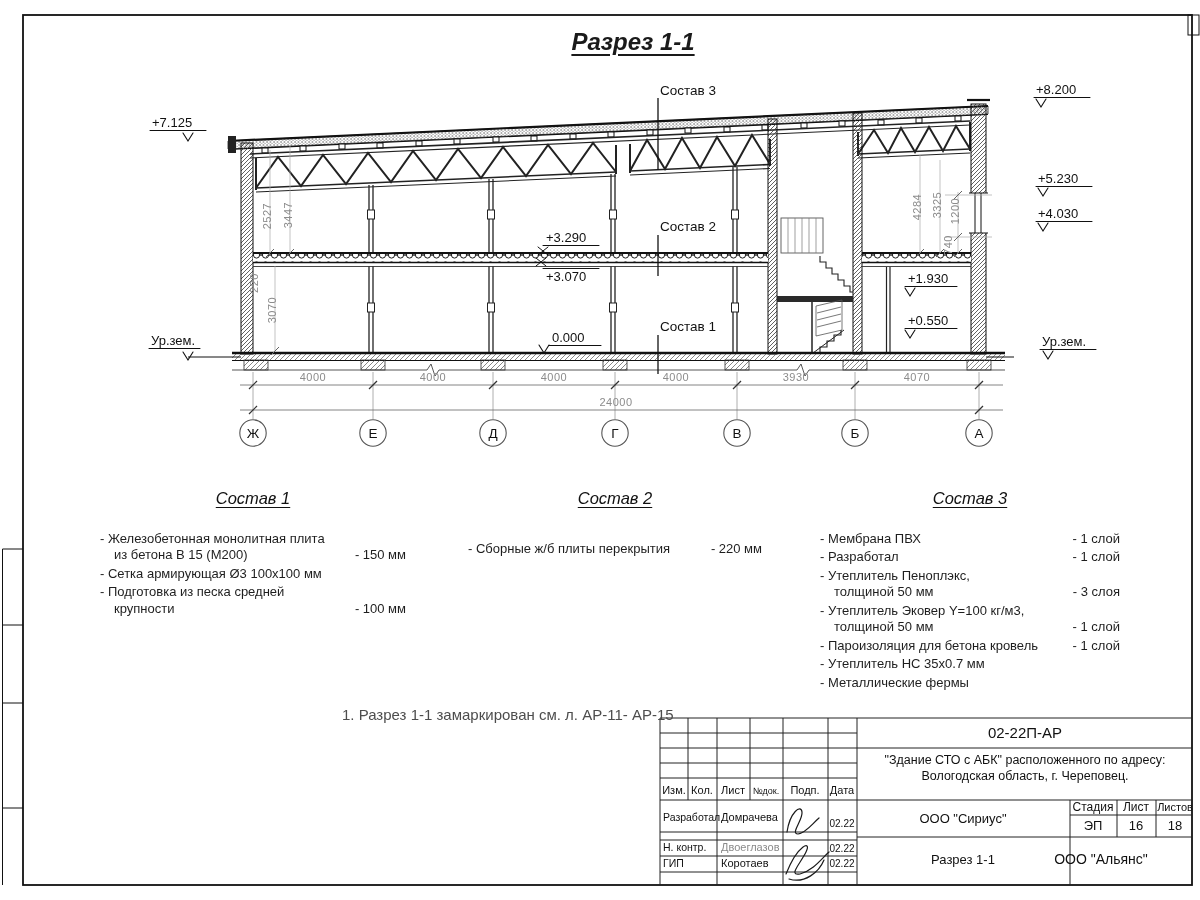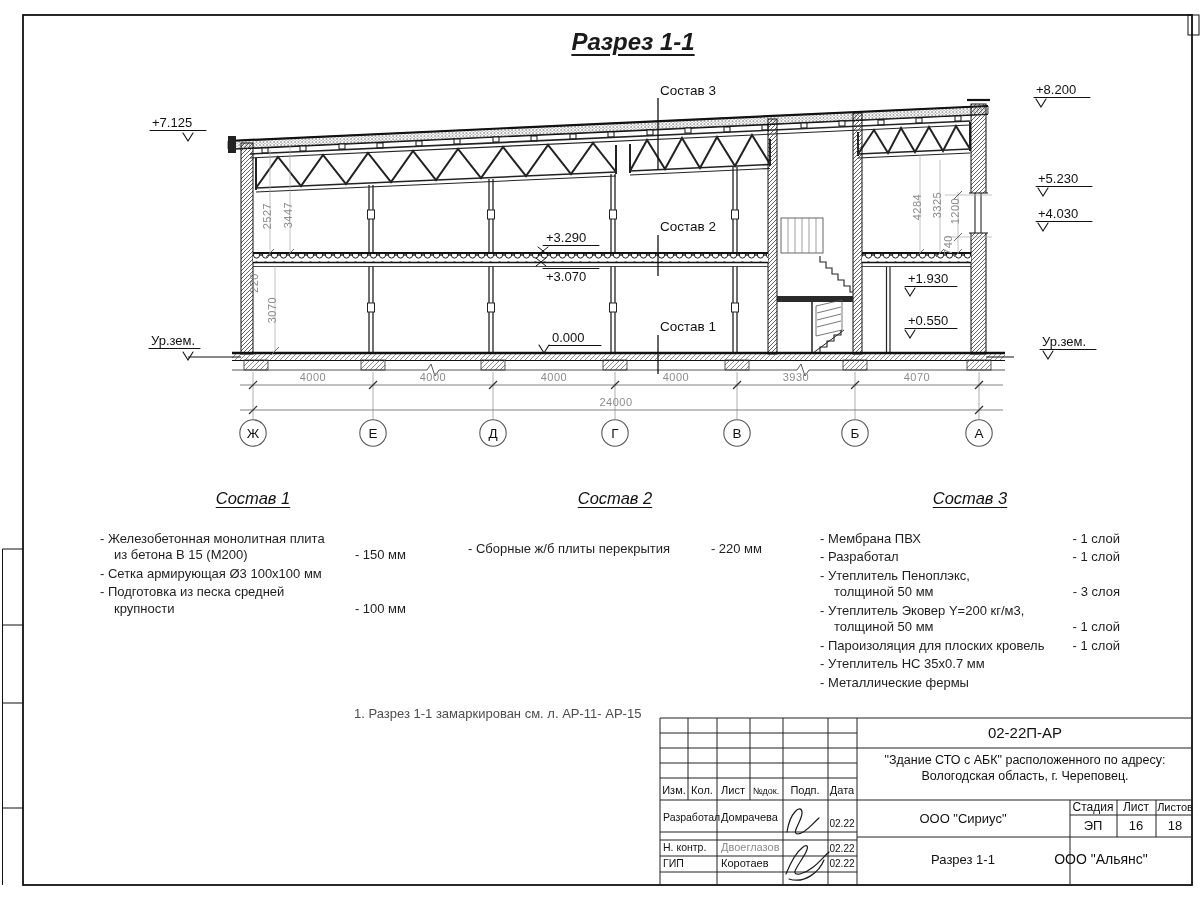--- a/index.html
+++ b/index.html
@@ -15,21 +15,21 @@
   .tbt{font-size:11px;fill:#111;}
   .page-title{left:433px;top:28px;width:400px;text-align:center;
       font-size:24px;font-style:italic;font-weight:bold;text-decoration:underline;
       text-underline-offset:4px;}
   .sostav{font-size:13px;color:#1e1e1e;line-height:16.5px;}
   .sostav .hd{display:block;text-align:center;font-style:italic;font-size:16.5px;
       text-decoration:underline;text-underline-offset:3px;margin-bottom:24px;color:#111;}
   .item{display:flex;align-items:flex-end;margin-bottom:2px;}
   .txt{white-space:pre-line;padding-left:14px;text-indent:-14px;}
   .val{margin-left:auto;white-space:pre;padding-left:8px;}
-  .note{left:354px;top:706px;font-size:13px;color:#4d4d4d;}
+  .note{left:342px;top:706px;font-size:15px;color:#4d4d4d;}
   .project{left:860px;top:752px;width:330px;text-align:center;font-size:12.5px;
       line-height:16px;white-space:pre-line;color:#111;}
 </style>
 </head>
 <body>
 
 <div id="sheet">
 
 <svg width="1200" height="900" viewBox="0 0 1200 900">
   <defs>
@@ -460,26 +460,26 @@
     <div class="item">
         <span class="txt">- Разработал</span>
         <span class="val">- 1 слой</span>
       </div>
     <div class="item">
         <span class="txt">- Утеплитель Пеноплэкс,
 толщиной 50 мм</span>
         <span class="val">- 3 слоя</span>
       </div>
     <div class="item">
-        <span class="txt">- Утеплитель Эковер Y=200 кг/м3,
+        <span class="txt">- Утеплитель Эковер Y=100 кг/м3,
 толщиной 50 мм</span>
         <span class="val">- 1 слой</span>
       </div>
     <div class="item">
-        <span class="txt">- Пароизоляция для плоских кровель</span>
+        <span class="txt">- Пароизоляция для бетона кровель</span>
         <span class="val">- 1 слой</span>
       </div>
     <div class="item">
         <span class="txt">- Утеплитель НС 35х0.7 мм</span>
         <span class="val"></span>
       </div>
     <div class="item">
         <span class="txt">- Металлические фермы</span>
         <span class="val"></span>
       </div>

